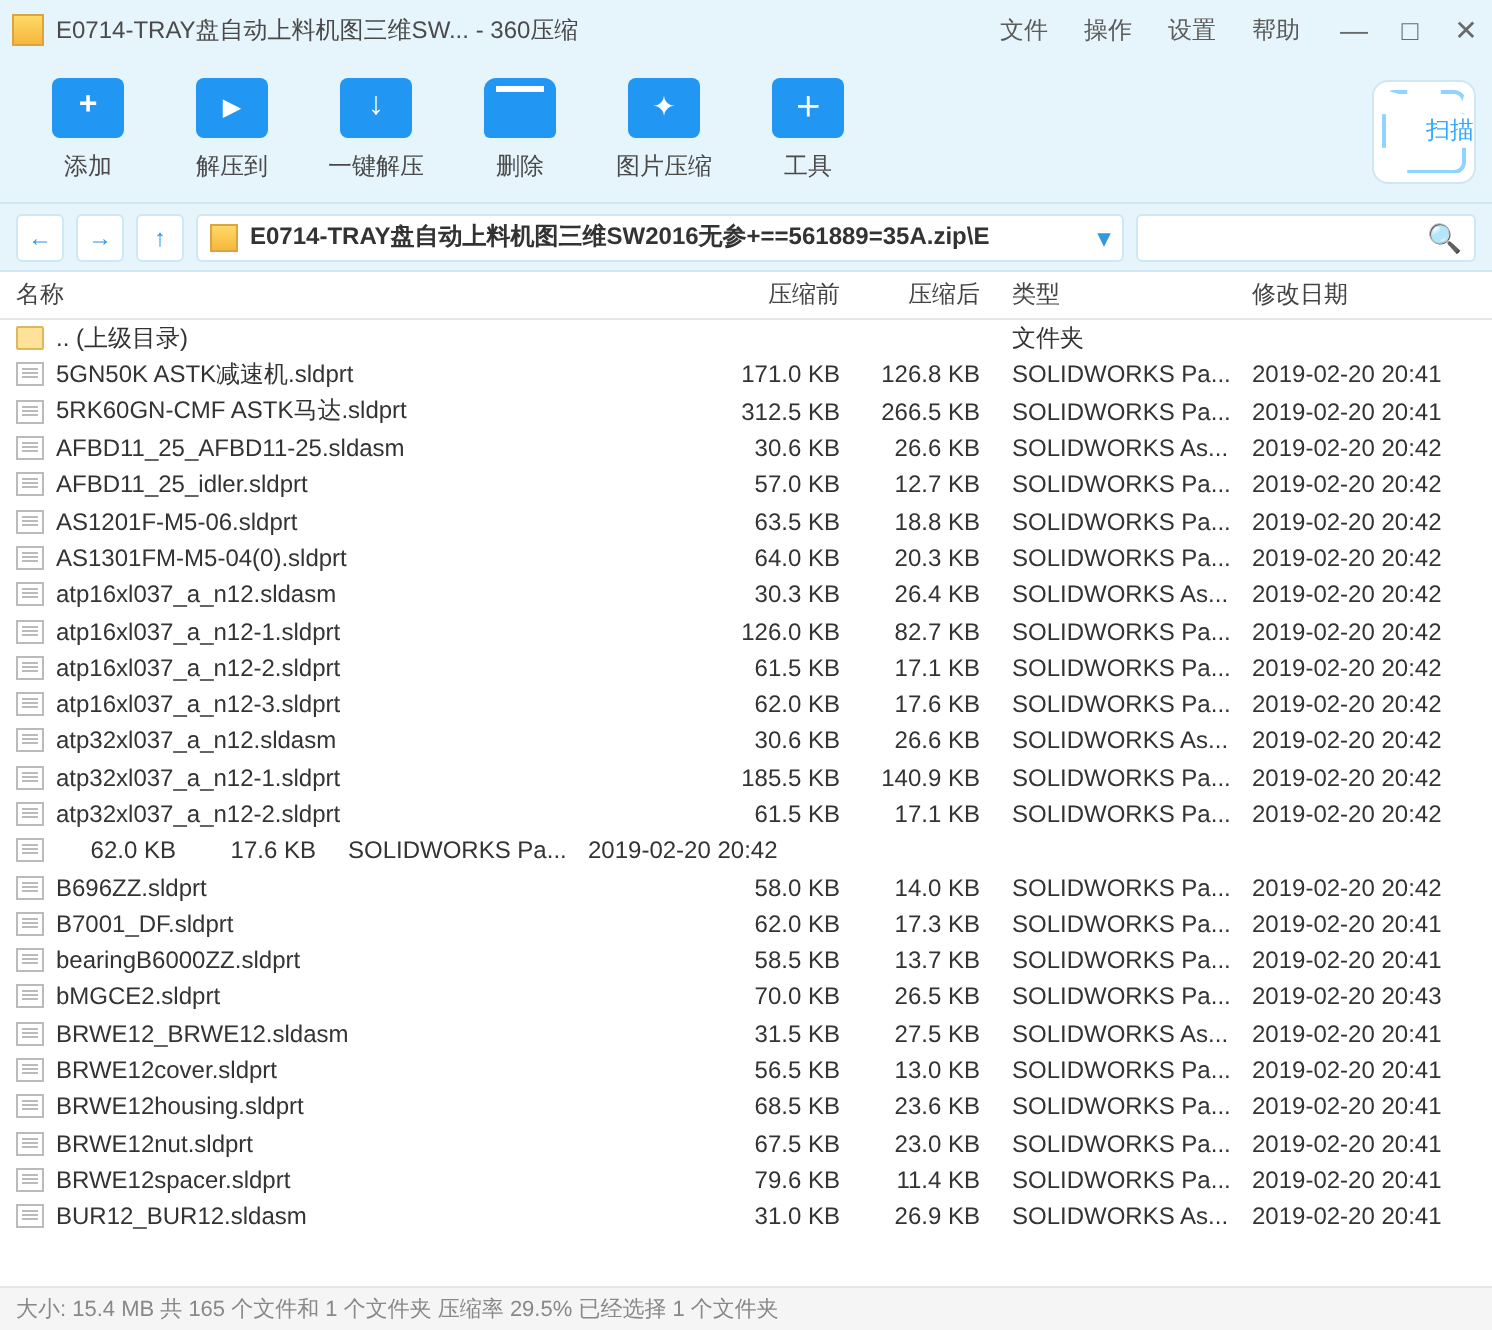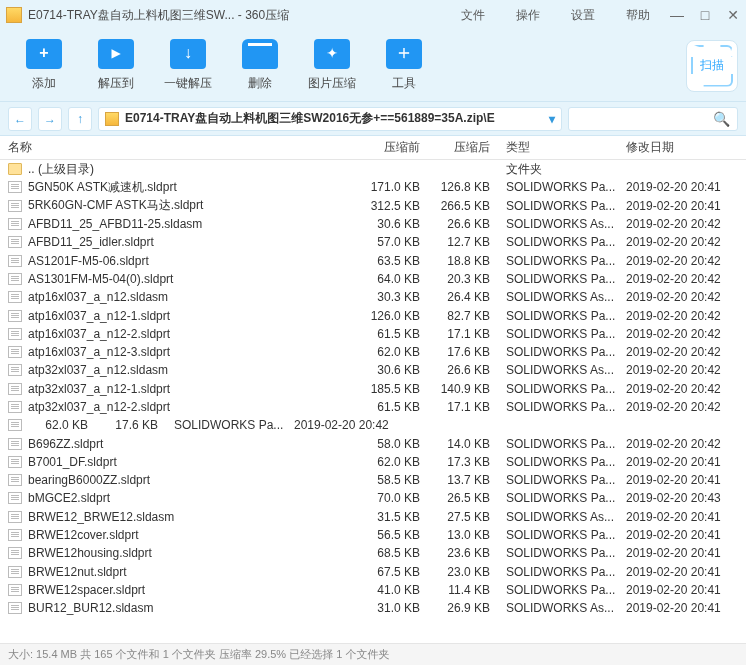--- a/index.html
+++ b/index.html
@@ -2,42 +2,42 @@
 <html><head>
 <meta charset="utf-8">
 <style>
   * { box-sizing: border-box; margin: 0; padding: 0; font-family: "Microsoft YaHei", "Segoe UI", sans-serif; }
   body { width: 746px; height: 665px; background: #fff; overflow: hidden; font-size: 12px; color: #333; }
 
   .titlebar { height: 30px; background: #e6f4fb; display: flex; align-items: center; padding: 0 6px; }
   .titlebar .app-icon { width: 16px; height: 16px; margin-right: 6px; background: linear-gradient(#ffd966,#f6b73c); border:1px solid #d9a441; }
   .titlebar .title { flex: 0 0 auto; color: #4a4a4a; font-size: 12px; }
   .titlebar .spacer { flex: 1; }
-  .titlebar .menu { display: flex; gap: 31px; margin-right: 20px; color:#5a5a5a; }
+  .titlebar .menu { display: flex; gap: 18px; margin-right: 20px; color:#5a5a5a; }
   .titlebar .menu span { cursor: default; }
   .titlebar .winbtns { display:flex; gap:14px; align-items:center; color:#6a6a6a; font-size:14px; }
   .titlebar .winbtns span { width:14px; text-align:center; }
 
   .toolbar { height: 72px; background: #e6f4fb; display:flex; align-items:center; padding: 0 8px; border-bottom:1px solid #cfe6f3; }
   .tool { width: 72px; text-align:center; color:#2b7db8; }
   .tool .ticon { width:36px; height:30px; margin:0 auto 6px; border-radius:4px; position:relative; }
   .tool .ticon.folder { background:#2196f3; }
   .tool .ticon.folder::after{content:"+";color:#fff;position:absolute;left:50%;top:50%;transform:translate(-50%,-55%);font-size:16px;font-weight:bold;}
   .tool .ticon.extract { background:#2196f3; }
   .tool .ticon.extract::after{content:"▶";color:#fff;position:absolute;left:50%;top:50%;transform:translate(-50%,-55%);font-size:12px;}
   .tool .ticon.oneclick { background:#2196f3; }
   .tool .ticon.oneclick::after{content:"↓";color:#fff;position:absolute;left:50%;top:50%;transform:translate(-50%,-55%);font-size:16px;font-weight:bold;}
   .tool .ticon.delete { background:#2196f3; border-radius:6px 6px 3px 3px;}
   .tool .ticon.delete::after{content:"";position:absolute;left:6px;right:6px;top:4px;height:3px;background:#fff;}
   .tool .ticon.image { background:#2196f3; }
   .tool .ticon.image::after{content:"✦";color:#fff;position:absolute;left:50%;top:50%;transform:translate(-50%,-55%);font-size:14px;}
   .tool .ticon.tools { background:#2196f3; }
   .tool .ticon.tools::after{content:"✕";color:#fff;position:absolute;left:50%;top:50%;transform:translate(-50%,-55%) rotate(45deg);font-size:14px;}
   .tool .tlabel { font-size:12px; color:#4a4a4a; }
-  .scan { margin-left:auto; width:52px; height:52px; border-radius:8px; background:#fff; border:1px solid #cfe6f3; display:flex; align-items:center; justify-content:center; color:#33aaff; font-size:12px; position:relative;}
+  .scan { margin-left:auto; width:52px; height:52px; border-radius:8px; background:#fff; border:1px solid #cfe6f3; display:flex; align-items:center; justify-content:flex-end; color:#33aaff; font-size:12px; position:relative;}
   .scan::before{content:""; position:absolute; inset:4px; border:2px solid #8fd3ff; border-radius:6px; clip-path: polygon(0 0,30% 0,30% 10%,10% 10%,10% 30%,0 30%, 0 70%,10% 70%,10% 90%,30% 90%,30% 100%,0 100%, 100% 100%,100% 70%,90% 70%,90% 90%,70% 90%,70% 100%, 100% 0,70% 0,70% 10%,90% 10%,90% 30%,100% 30%);}
 
   .addrbar { height: 34px; background:#e6f4fb; display:flex; align-items:center; gap:6px; padding:0 8px; border-bottom:1px solid #cfe6f3;}
   .navbtn { width:24px; height:24px; border:1px solid #cfe6f3; background:#fff; border-radius:3px; display:flex; align-items:center; justify-content:center; color:#3399dd; font-size:12px;}
   .addr { flex:1; height:24px; border:1px solid #cfe6f3; background:#fff; border-radius:3px; display:flex; align-items:center; padding:0 6px; overflow:hidden; white-space:nowrap;font-weight:bold;}
   .addr .ficon{width:14px;height:14px;background:linear-gradient(#ffd966,#f6b73c);border:1px solid #d9a441;margin-right:6px;flex-shrink:0;}
   .addr .path{flex:1;overflow:hidden;text-overflow:clip;color:#333;}
   .addr .drop{color:#3399dd;margin-left:4px;}
   .search { width:170px; height:24px; border:1px solid #cfe6f3; background:#fff; border-radius:3px; display:flex; align-items:center; justify-content:flex-end; padding:0 6px;}
   .search .sicon{color:#3399dd; font-size:14px;}
@@ -315,21 +315,21 @@
       <div class="ficon file"></div>
       <div class="fname">BRWE12nut.sldprt</div>
       <div class="col-before">67.5 KB</div>
       <div class="col-after">23.0 KB</div>
       <div class="col-type">SOLIDWORKS Pa...</div>
       <div class="col-date">2019-02-20 20:41</div>
     </div>
     <div class="row">
       <div class="ficon file"></div>
       <div class="fname">BRWE12spacer.sldprt</div>
-      <div class="col-before">41.0 KB</div>
+      <div class="col-before">79.6 KB</div>
       <div class="col-after">11.4 KB</div>
       <div class="col-type">SOLIDWORKS Pa...</div>
       <div class="col-date">2019-02-20 20:41</div>
     </div>
     <div class="row">
       <div class="ficon file"></div>
       <div class="fname">BUR12_BUR12.sldasm</div>
       <div class="col-before">31.0 KB</div>
       <div class="col-after">26.9 KB</div>
       <div class="col-type">SOLIDWORKS As...</div>

